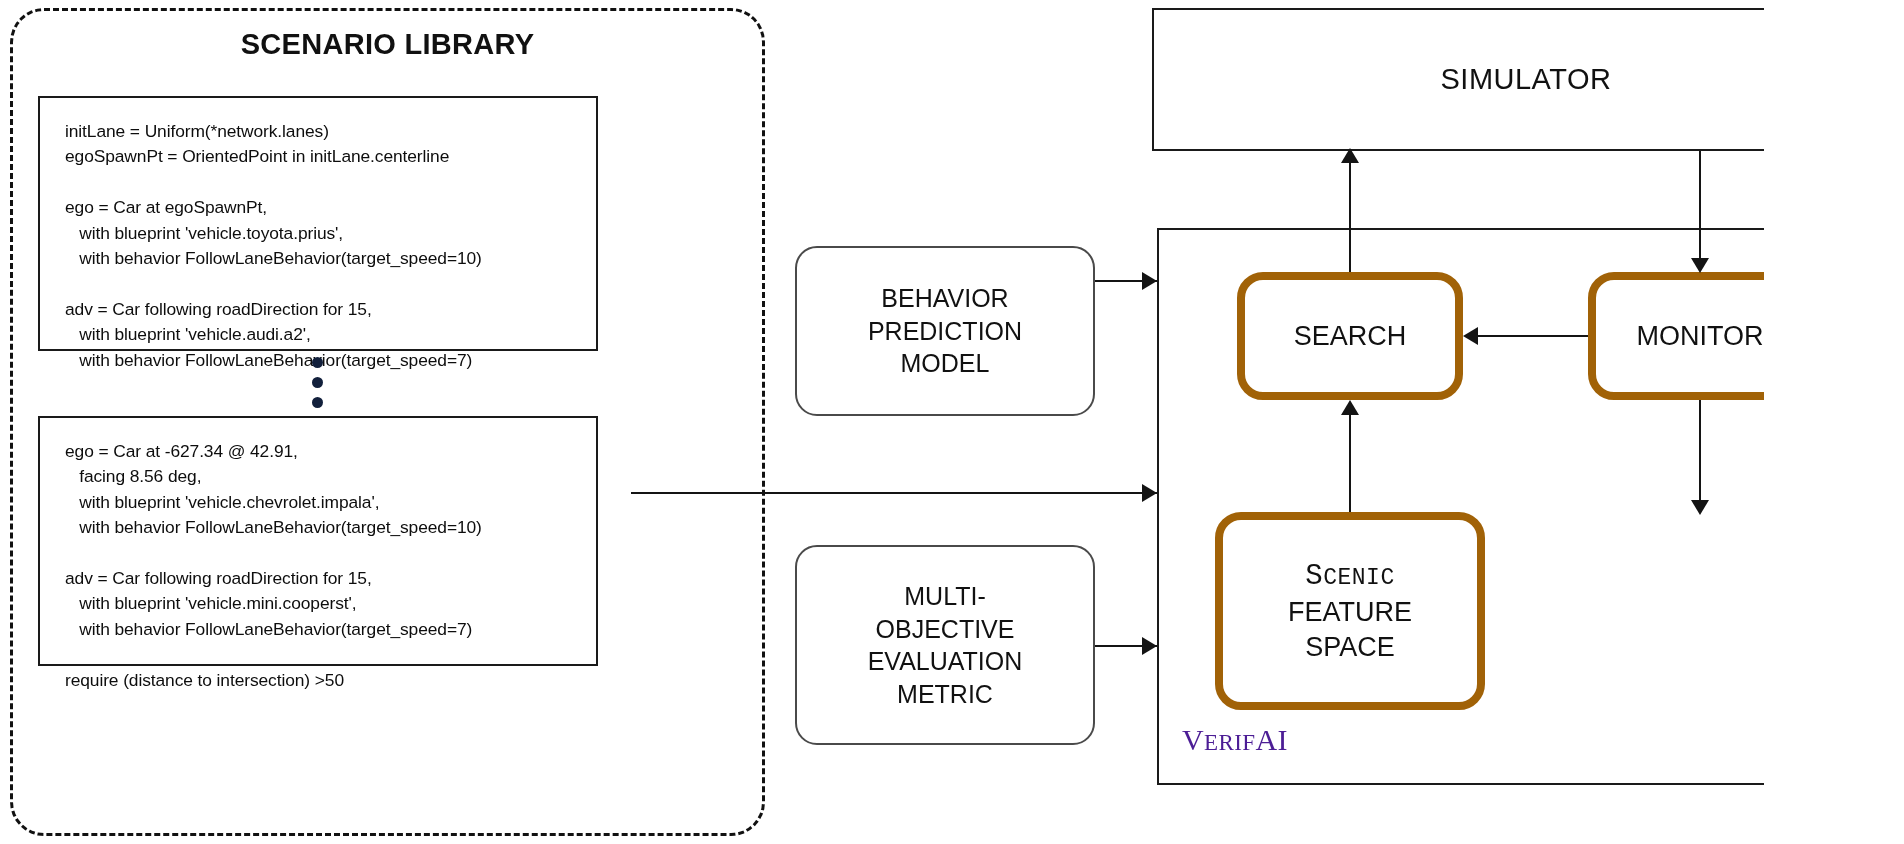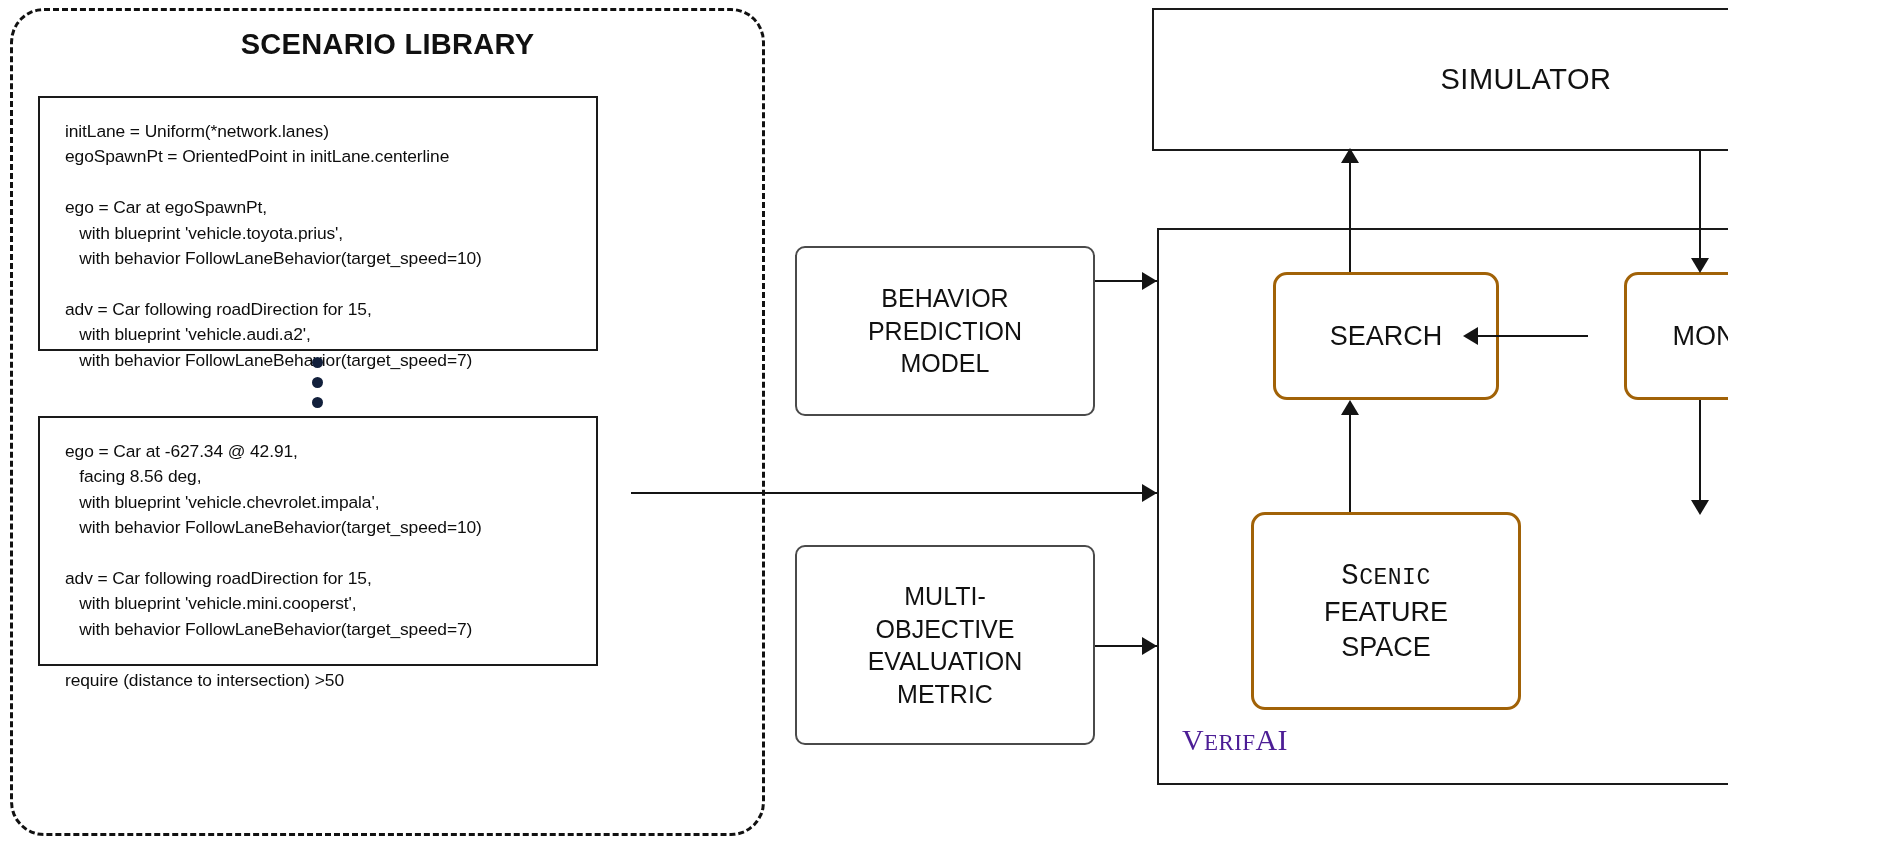--- a/index.html
+++ b/index.html
@@ -10,20 +10,21 @@
   body {
     font-family: "Liberation Sans", sans-serif;
     color: #000000;
   }
   #canvas {
     position: relative;
     width: 1728px;
     height: 844px;
     background: #ffffff;
     overflow: hidden;
+    padding-left: 36px;
   }
   .abs { position: absolute; box-sizing: border-box; }
 
   
   .lib-outer {
     left: 10px; top: 8px; width: 755px; height: 828px;
     border: 3px dashed #111111;
     border-radius: 34px;
   }
   .lib-title {
@@ -62,21 +63,21 @@
     border-radius: 50%;
     background: #12203c;
   }
   .dots .d1 { top: 2px; }
   .dots .d2 { top: 22px; }
   .dots .d3 { top: 42px; }
 
   
   .mid-box {
     border: 2px solid #4a4a4a;
-    border-radius: 10px;
+    border-radius: 22px;
     background: #ffffff;
     display: flex;
     align-items: center;
     justify-content: center;
     text-align: center;
     font-size: 25px;
     line-height: 1.3;
     color: #111111;
   }
   #behavior-prediction-model { left: 795px; top: 246px; width: 300px; height: 170px; }
@@ -103,31 +104,30 @@
     font-size: 30px;
     color: #4c1d95;
     letter-spacing: 0.4px;
     white-space: nowrap;
   }
   #verifai-label .cap { font-size: 30px; }
   #verifai-label .sm  { font-size: 23px; }
 
   
   .comp-box {
-    border: 3px solid #a16207;
-    border-radius: 14px;
+    border: 8px solid #a16207;
+    border-radius: 26px;
     background: #ffffff;
     display: flex;
     align-items: center;
     justify-content: center;
     text-align: center;
     font-size: 27px;
     line-height: 1.28;
     color: #111111;
-    margin-left: 36px;
   }
   #search-box  { left: 1237px; top: 272px; width: 226px; height: 128px; }
   #monitor-box { left: 1588px; top: 272px; width: 224px; height: 128px; }
   #scenic-feature-space-box { left: 1215px; top: 512px; width: 270px; height: 198px; }
   #error-table-box { left: 1565px; top: 515px; width: 280px; height: 198px; }
 
   .scenic-word {
     font-family: Liberation Mono, monospace;
     letter-spacing: 0.5px;
   }

